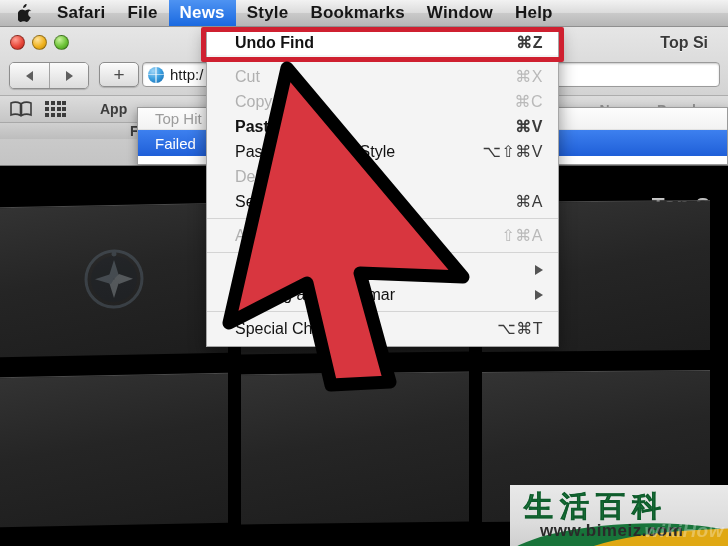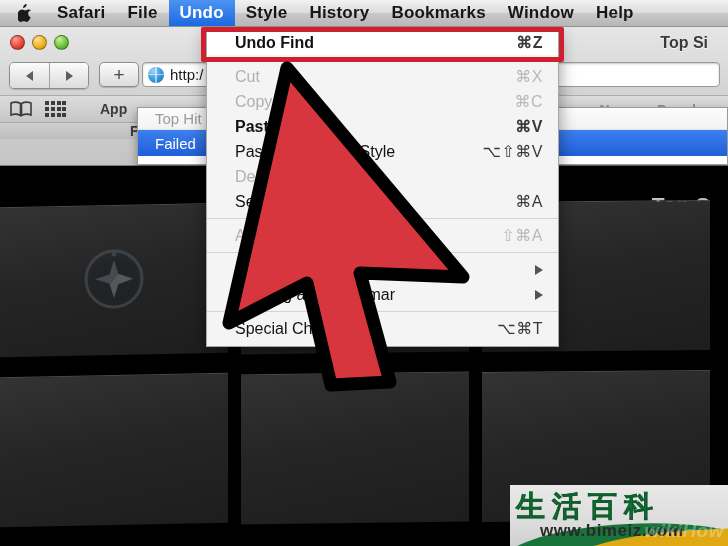--- a/index.html
+++ b/index.html
@@ -212,21 +212,21 @@
   
   .cursor { position: absolute; left: 215px; top: 55px; z-index: 70; }
 
   
   .watermark {
     position: absolute; left: 510px; top: 485px; width: 218px; height: 61px;
     z-index: 80; overflow: hidden;
     background: linear-gradient(180deg,#e9e9e9 0%,#dcdcdc 62%,#cfcfcf 100%);
   }
   .wm-cjk {
-    position: absolute; left: 6px; top: 2px;
+    position: absolute; left: 14px; top: 2px;
     font-size: 29px; font-weight: bold; letter-spacing: 7px;
     color: #1b7a3c;
     font-family: "DejaVu Sans", sans-serif;
     -webkit-text-stroke: 0.5px #0f5c2c;
   }
   .wm-url {
     position: absolute; left: 30px; top: 36px;
     font-size: 17px; font-weight: bold; color: #2a2a2a; letter-spacing: .5px;
   }
   .wm-swoosh-green {
@@ -418,23 +418,22 @@
     <div class="mb-item apple">
       <span class="apple-glyph">
         <svg width="15" height="18" viewBox="0 0 15 18">
           <path d="M8.6 0c.1 1.1-.3 2.1-.9 2.8-.6.7-1.6 1.3-2.6 1.2-.1-1 .4-2.1 1-2.8C6.8.5 7.8 0 8.6 0z" fill="#1a1a1a"></path>
           <path d="M12.4 6.3c-1.4.8-2.2 2-2.2 3.5 0 1.7 1.1 2.9 2.5 3.4-.3.9-.7 1.8-1.3 2.6-.8 1.1-1.6 2.2-2.8 2.2-1.2 0-1.5-.7-2.9-.7-1.4 0-1.8.7-2.9.7-1.2.1-2.1-1.1-2.9-2.2C-.4 13.6-1 10 .6 7.6c.8-1.2 2.2-2 3.7-2 1.2 0 2.2.8 2.9.8.7 0 2-1 3.3-.8.6 0 1.9.2 2.8 1.3-.1 0-.5.2-.9.4z" fill="#1a1a1a"></path>
         </svg>
       </span>
     </div>
     <div class="mb-item bold">Safari</div>
     <div class="mb-item">File</div>
-    <div class="mb-item active">Undo</div>
+    <div class="mb-item active">News</div>
     <div class="mb-item">Style</div>
-    <div class="mb-item">History</div>
     <div class="mb-item">Bookmarks</div>
     <div class="mb-item">Window</div>
     <div class="mb-item">Help</div>
   </div>
 
   <div class="cursor">
     <svg width="260" height="340" viewBox="0 0 260 340">
       <path d="M72 13 L248 222 L145 218 L175 327 L116 330 L92 228 L14 268 Z" fill="#d8363f" stroke="#000000" stroke-width="13" stroke-linejoin="round"></path>
     </svg>
   </div>

